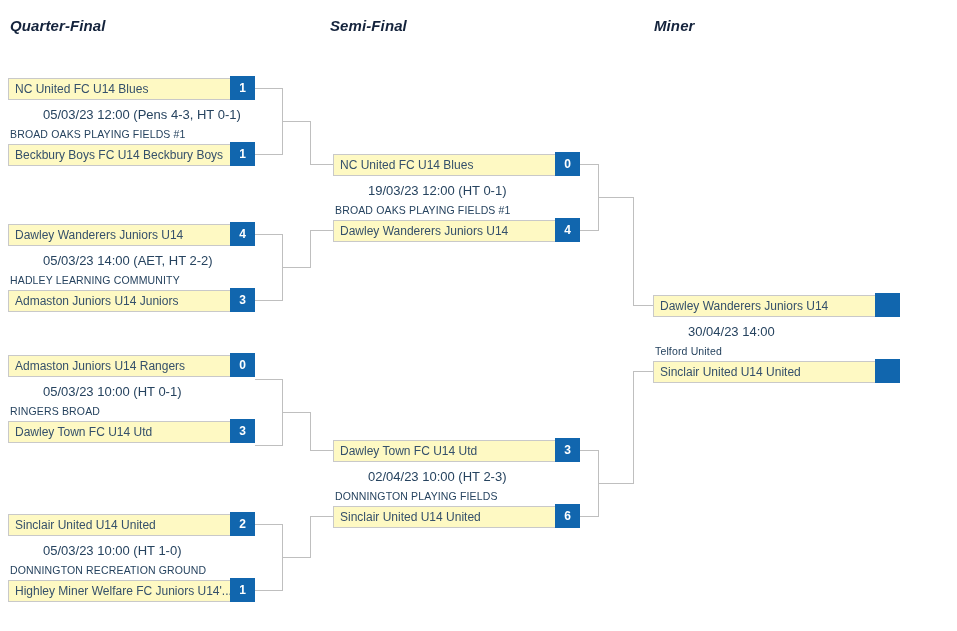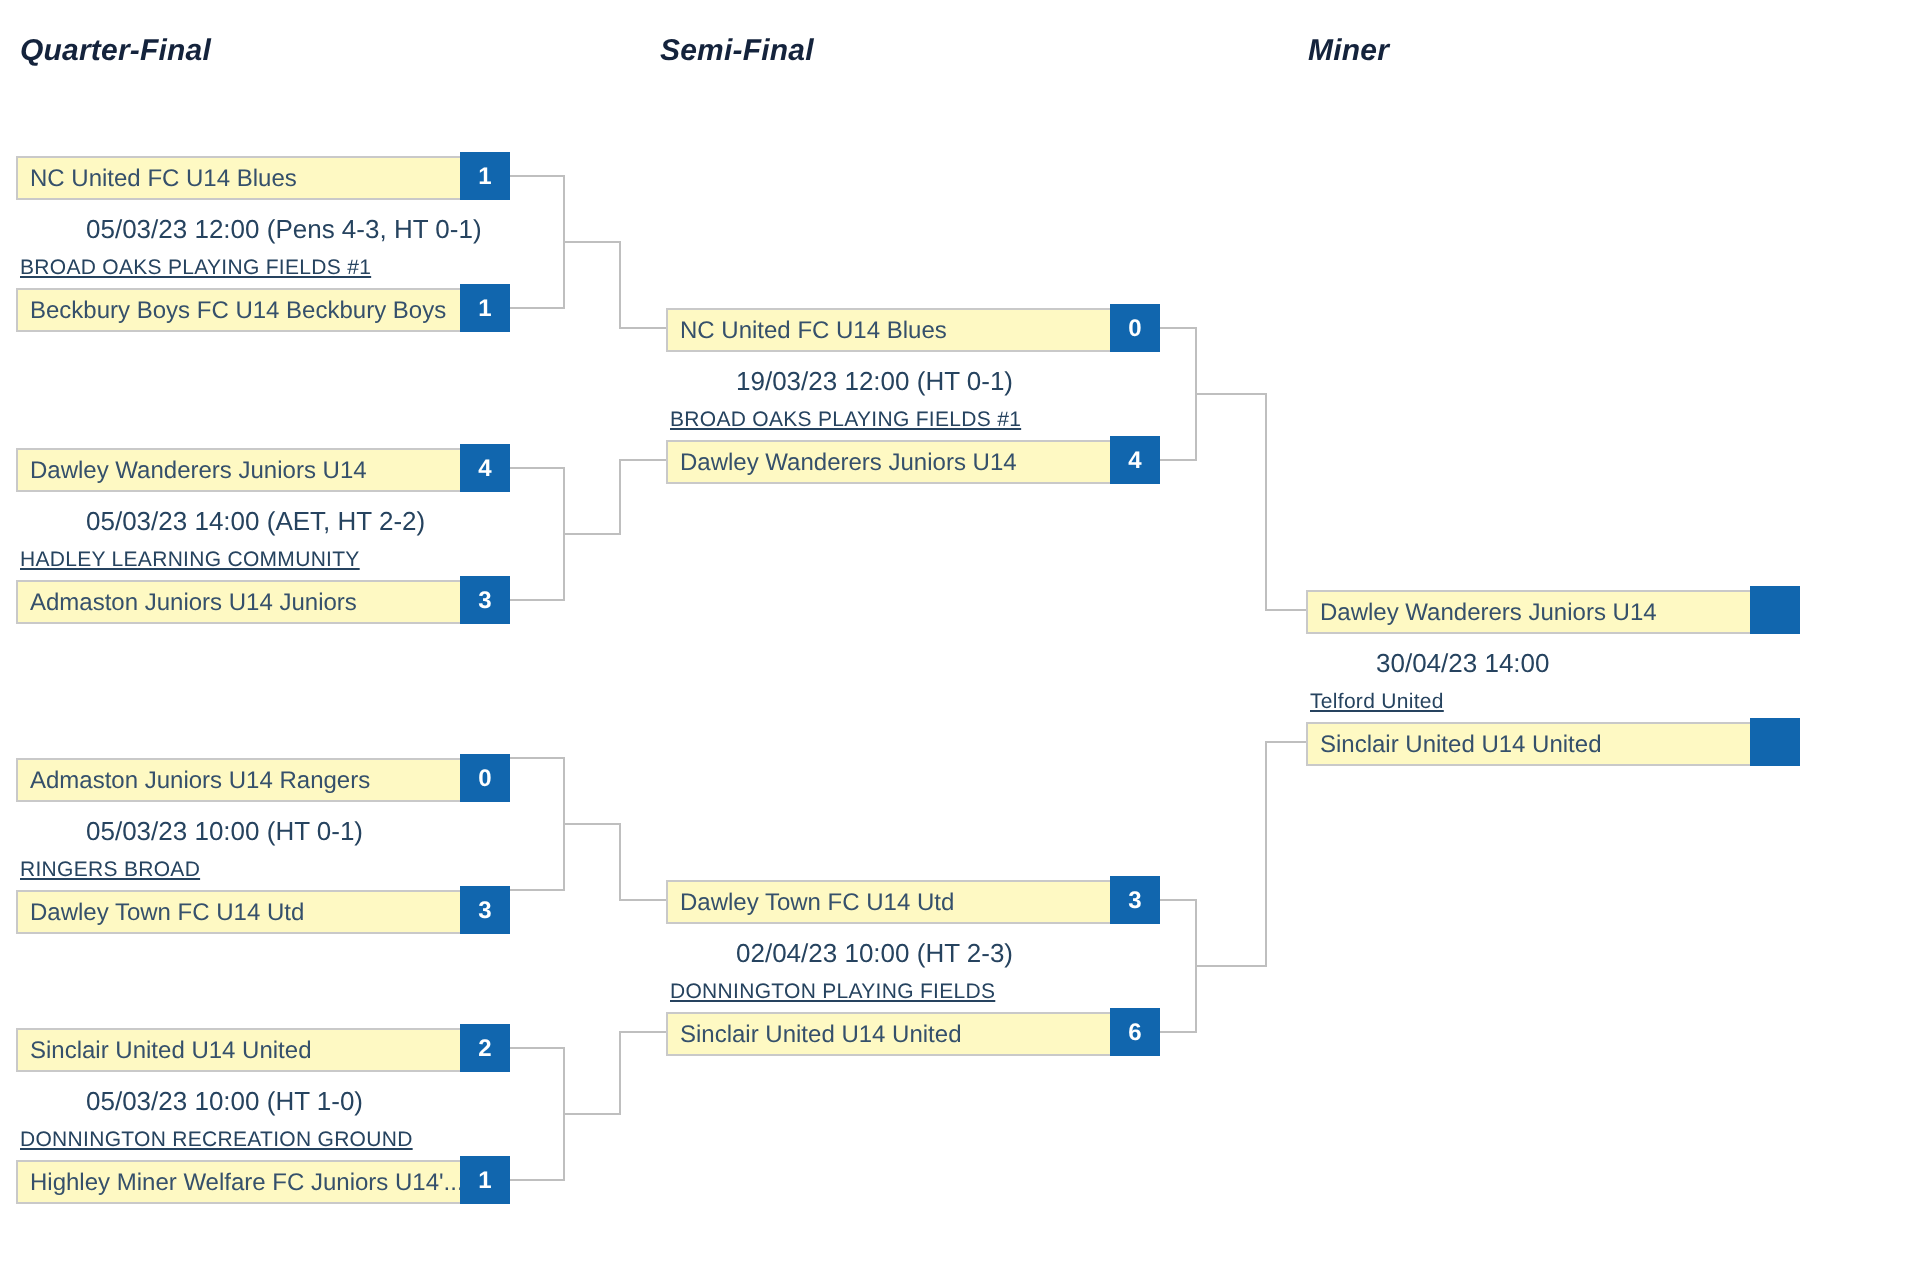--- a/index.html
+++ b/index.html
@@ -79,26 +79,25 @@
     color: #26435f;
     white-space: nowrap;
     margin-left: 33px;
   }
   .match-venue {
     position: absolute; left: 2px; top: 52px;
     font-size: 10.5px;
     color: #26435f;
     letter-spacing: 0.15px;
     white-space: nowrap;
-    text-decoration: underline;
   }
   
   .m-qf1 { left: 8px;   top: 76px; }
   .m-qf2 { left: 8px;   top: 222px; }
-  .m-qf3 { left: 8px;   top: 377px; }
+  .m-qf3 { left: 8px;   top: 353px; }
   .m-qf4 { left: 8px;   top: 512px; }
   .m-sf1 { left: 333px; top: 152px; }
   .m-sf2 { left: 333px; top: 438px; }
   .m-f   { left: 653px; top: 293px; }
 </style>
 </head>
 <body>
 
 <div class="bracket">
 

